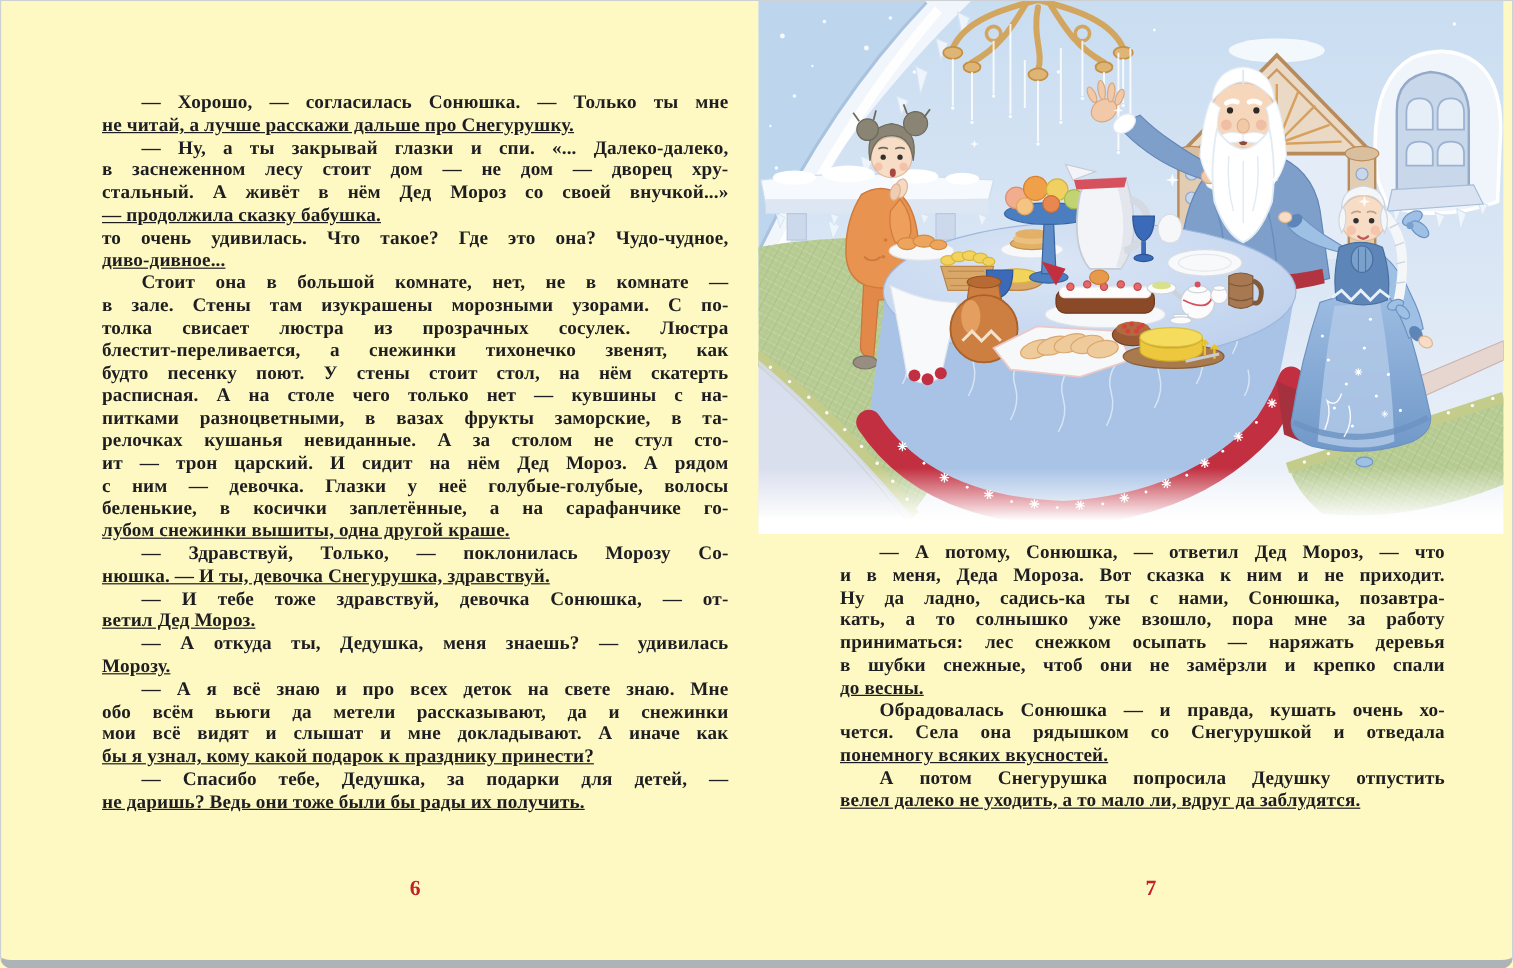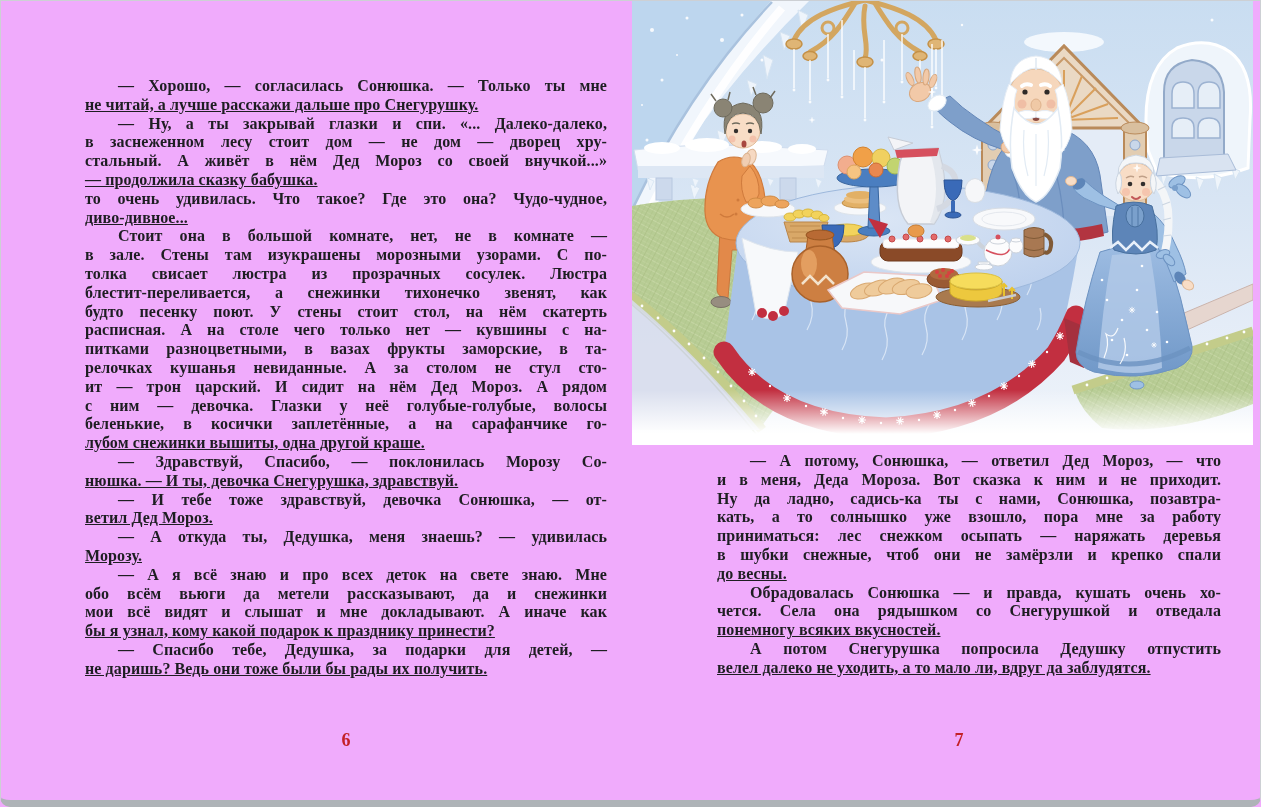--- a/index.html
+++ b/index.html
@@ -1,23 +1,23 @@
 <!DOCTYPE html>
 <html><head>
 <meta charset="utf-8">
 <style>
   html,body{margin:0;padding:0;background:#ffffff;}
-  .screen{position:relative;width:1261px;height:807px;background:#f0abfc;overflow:hidden;
+  .screen{position:relative;width:1261px;height:807px;background:#fef9c3;overflow:hidden;
           font-family:"Liberation Serif","DejaVu Serif",serif;}
   .frame{position:absolute;inset:0;border:1px solid #cdd0d4;border-bottom:7px solid #aeb3b7;
          border-radius:0 0 10px 10px;pointer-events:none;z-index:20;}
   .textcol{position:absolute;font-weight:700;font-size:16px;line-height:18.8px;color:#1e1e22;
            letter-spacing:0.1px;}
   #left-col{left:85px;top:77px;width:522px;}
-  #right-col{left:717px;top:452px;width:504px;}
+  #right-col{left:700px;top:452px;width:504px;}
   .line{text-align:justify;text-align-last:justify;white-space:normal;}
   .line.plast{text-align-last:left;text-decoration:underline;}
   .line.ind{text-indent:33px;}
   .pnum{position:absolute;top:730px;font-weight:700;font-size:18px;color:#c32127;text-align:center;}
   #pnum-left{left:85px;width:522px;}
   #pnum-right{left:707px;width:504px;}
   .illu{position:absolute;left:632px;top:0;width:621px;height:445px;}
 </style>
 </head>
 <body>
@@ -38,21 +38,21 @@
       <div class="line">толка свисает люстра из прозрачных сосулек. Люстра</div>
       <div class="line">блестит-переливается, а снежинки тихонечко звенят, как</div>
       <div class="line">будто песенку поют. У стены стоит стол, на нём скатерть</div>
       <div class="line">расписная. А на столе чего только нет — кувшины с на-</div>
       <div class="line">питками разноцветными, в вазах фрукты заморские, в та-</div>
       <div class="line">релочках кушанья невиданные. А за столом не стул сто-</div>
       <div class="line">ит — трон царский. И сидит на нём Дед Мороз. А рядом</div>
       <div class="line">с ним — девочка. Глазки у неё голубые-голубые, волосы</div>
       <div class="line">беленькие, в косички заплетённые, а на сарафанчике го-</div>
       <div class="line plast">лубом снежинки вышиты, одна другой краше.</div>
-      <div class="line ind">— Здравствуй, Спасибо, — поклонилась Морозу Со-</div>
+      <div class="line ind">— Здравствуй, Только, — поклонилась Морозу Со-</div>
       <div class="line plast">нюшка. — И ты, девочка Снегурушка, здравствуй.</div>
       <div class="line ind">— И тебе тоже здравствуй, девочка Сонюшка, — от-</div>
       <div class="line plast">ветил Дед Мороз.</div>
       <div class="line ind">— А откуда ты, Дедушка, меня знаешь? — удивилась</div>
       <div class="line plast">Морозу.</div>
       <div class="line ind">— А я всё знаю и про всех деток на свете знаю. Мне</div>
       <div class="line">обо всём вьюги да метели рассказывают, да и снежинки</div>
       <div class="line">мои всё видят и слышат и мне докладывают. А иначе как</div>
       <div class="line plast">бы я узнал, кому какой подарок к празднику принести?</div>
       <div class="line ind">— Спасибо тебе, Дедушка, за подарки для детей, —</div>

